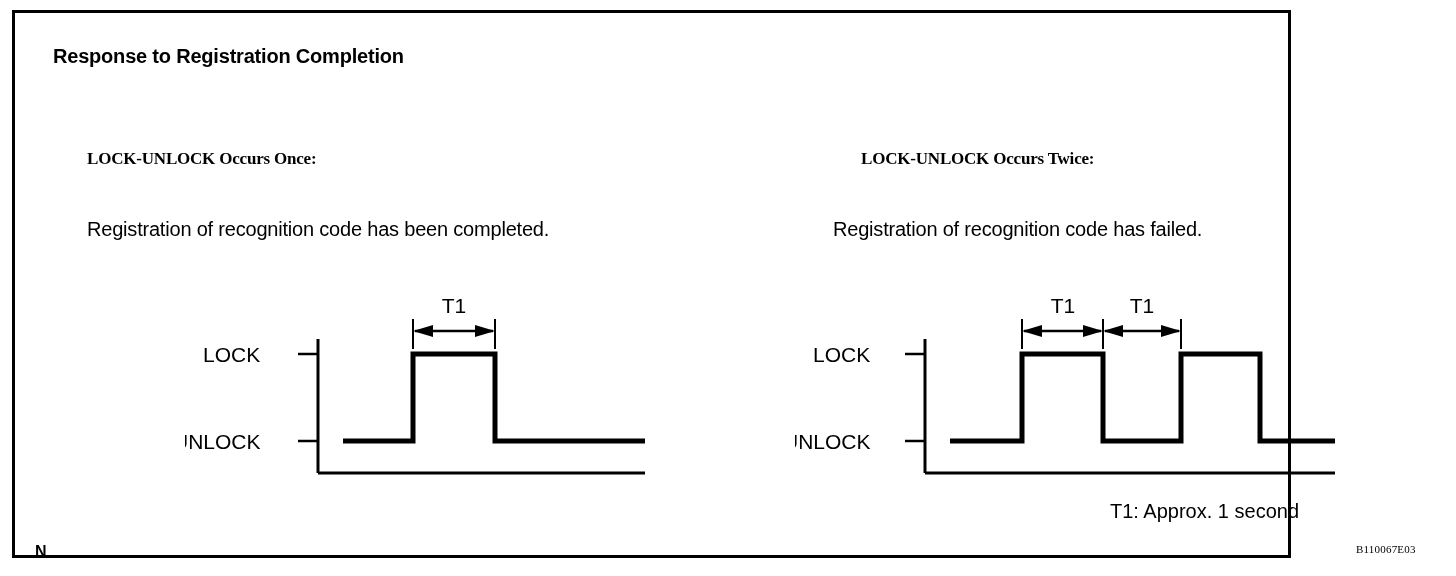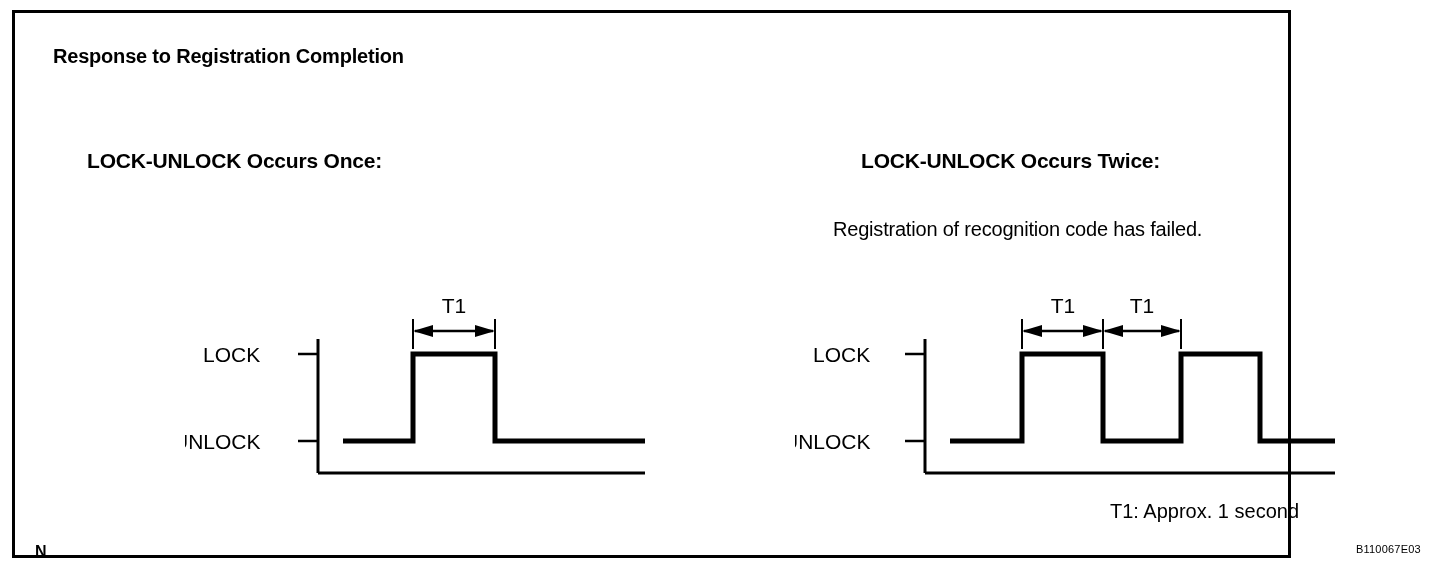--- a/index.html
+++ b/index.html
@@ -29,24 +29,25 @@
   #figure-title {
     left: 38px;
     top: 32px;
     font-size: 20px;
     font-weight: bold;
     letter-spacing: -0.2px;
     white-space: nowrap;
   }
 
   .panel-heading {
-    font-size: 21px;
+    font-size: 17px;
     font-weight: bold;
     letter-spacing: -0.2px;
     white-space: nowrap;
+    font-family: Liberation Serif, serif;
   }
   .panel-caption {
     font-size: 20px;
     font-weight: normal;
     letter-spacing: -0.2px;
     white-space: nowrap;
   }
 
   #panel-left-heading  { left: 72px;  top: 136px; }
   #panel-left-caption  { left: 72px;  top: 205px; }
@@ -63,21 +64,21 @@
   #sheet-mark {
     left: 20px;
     top: 530px;
     font-size: 16px;
     font-weight: bold;
   }
   #figure-code {
     left: 1341px;
     top: 530px;
     font-size: 11px;
-    font-family: Liberation Sans, sans-serif;
+    font-family: Liberation Serif, serif;
     letter-spacing: 0.2px;
     white-space: nowrap;
   }
 
   #wave-left  { left: 170px; top: 262px; }
   #wave-right { left: 780px; top: 262px; }
 
   svg text.axis-label {
     font-family: "Liberation Sans", sans-serif;
     font-size: 21px;
@@ -97,20 +98,21 @@
   .arrowhead { fill: #000000; stroke: none; }
 </style>
 </head>
 <body>
 
 <div id="figure-frame" class="abs">
 
   <div id="figure-title" class="abs">Response to Registration Completion</div>
 
   <div id="panel-left-heading" class="abs panel-heading">LOCK-UNLOCK Occurs Once:</div>
+  <div id="panel-left-caption" class="abs panel-caption">Registration of recognition code has been completed.</div>
 
   <div id="panel-right-heading" class="abs panel-heading">LOCK-UNLOCK Occurs Twice:</div>
   <div id="panel-right-caption" class="abs panel-caption">Registration of recognition code has failed.</div>
 
   <svg id="wave-left" class="abs" width="480" height="215" viewBox="0 0 480 215">
 
     <text class="axis-label" x="18" y="87" text-anchor="start">LOCK</text>
     <text class="axis-label" x="-12" y="174" text-anchor="start">UNLOCK</text>
 
     <path class="tick" d="M 113 79 L 133 79"></path>

